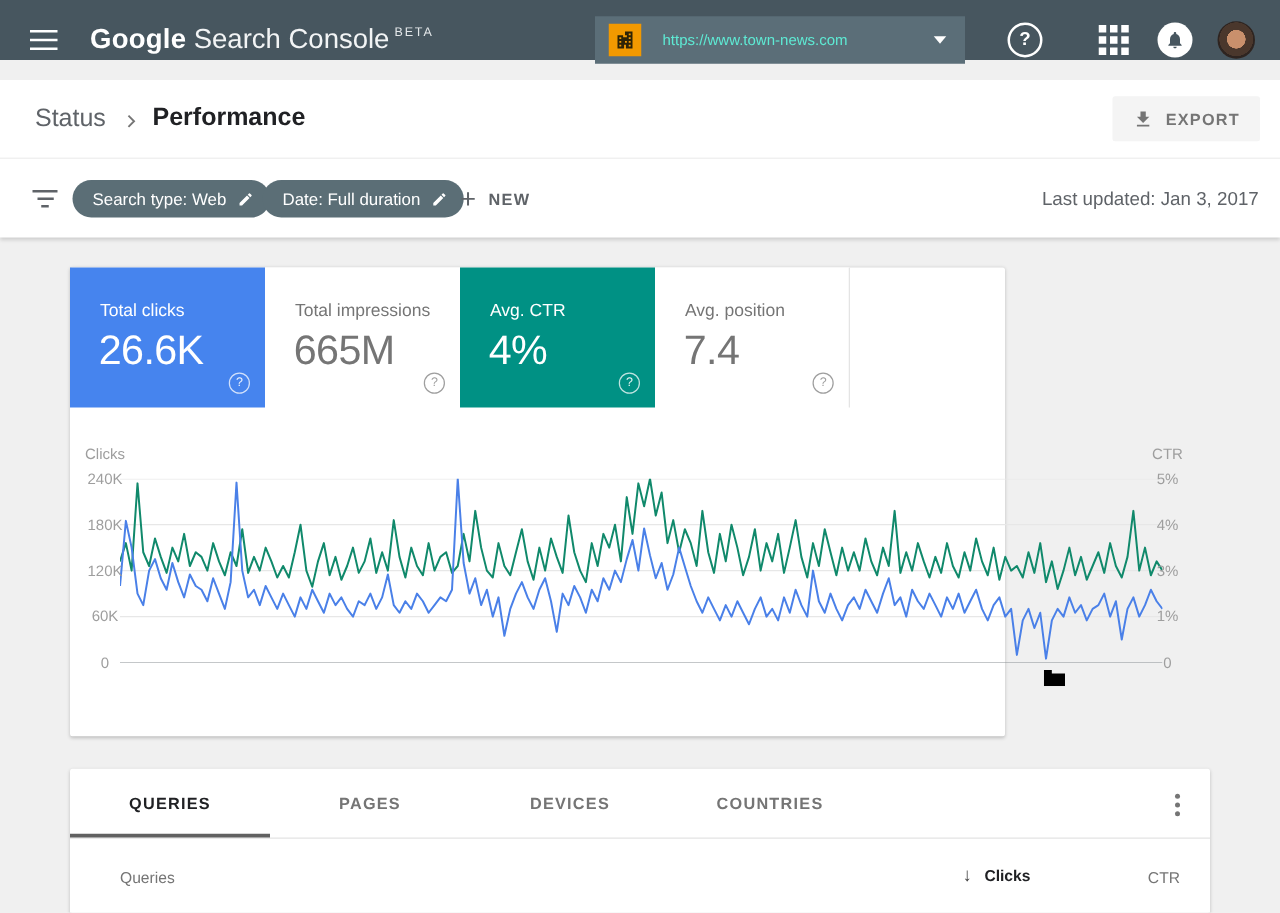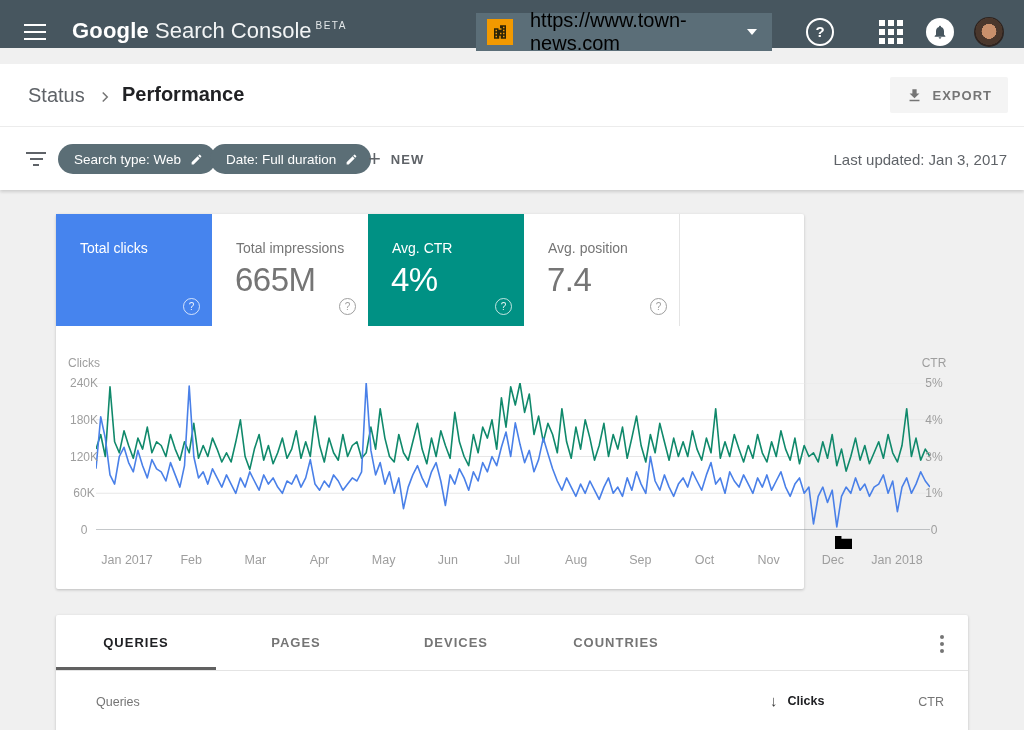--- a/index.html
+++ b/index.html
@@ -12,21 +12,21 @@
   
   .appbar { position:absolute; top:0; left:0; width:1024px; height:48px; background:#47565f; z-index:30; }
   .hamburger { position:absolute; left:24px; top:24px; width:22px; height:16px; cursor:pointer; }
   .hamburger div { height:2px; background:#fff; margin-bottom:5px; }
   .logo { position:absolute; left:72px; top:18px; color:#fff; font-size:22px; white-space:nowrap; }
   .logo .g { font-weight:bold; letter-spacing:0.2px; }
   .logo .p { font-weight:normal; color:#f2f4f5; margin-left:6px; }
   .logo .beta { font-size:10px; letter-spacing:1.5px; color:#e3e7e9; position:relative; top:-9px; margin-left:4px; }
   .property { position:absolute; left:476px; top:13px; width:296px; height:38px; background:#5b6e78; display:flex; align-items:center; cursor:pointer; }
   .prop-icon { width:26px; height:26px; background:#f29900; margin-left:11px; flex:0 0 auto; display:flex; align-items:center; justify-content:center; }
-  .prop-url { color:#000000; font-size:20px; margin-left:17px; flex:1; }
+  .prop-url { color:#5eead4; font-size:12px; margin-left:17px; flex:1; }
   .prop-caret { width:0; height:0; border-left:5px solid transparent; border-right:5px solid transparent; border-top:6px solid #fff; margin-right:15px; }
   .help-btn { position:absolute; left:806px; top:18px; width:28px; height:28px; border-radius:50%; border:2px solid #fff; color:#fff; font-size:15px; font-weight:bold; text-align:center; line-height:24px; cursor:pointer; }
   .grid-btn { position:absolute; left:879px; top:20px; width:24px; height:24px; display:grid; grid-template-columns:repeat(3,6px); grid-template-rows:repeat(3,6px); gap:3px; cursor:pointer; }
   .grid-btn div { background:#fff; }
   .bell-btn { position:absolute; left:926px; top:18px; width:28px; height:28px; border-radius:50%; background:#fff; display:flex; align-items:center; justify-content:center; cursor:pointer; }
   .avatar { position:absolute; left:974px; top:17px; width:30px; height:30px; border-radius:50%; cursor:pointer;
     background: radial-gradient(circle at 50% 48%, #c9906c 0 34%, #4a372c 35% 62%, #2e2420 63% 100%); }
   
   .crumbbar { position:absolute; top:64px; left:0; width:1024px; height:62px; background:#fff; z-index:20; }
   .crumb-parent { position:absolute; left:28px; top:20px; font-size:20px; color:#5f6368; cursor:pointer; }
@@ -163,20 +163,21 @@
     <span class="plus">+</span>
     <span class="lbl">NEW</span>
   </div>
   <div class="last-updated">Last updated: Jan 3, 2017</div>
 </div>
 
 <div class="chart-card">
   <div class="tiles">
     <div class="tile blue">
       <div class="t-label">Total clicks</div>
+      <div class="t-value">26.6K</div>
       <div class="t-help">?</div>
     </div>
     <div class="tile plain">
       <div class="t-label">Total impressions</div>
       <div class="t-value">665M</div>
       <div class="t-help">?</div>
     </div>
     <div class="tile teal">
       <div class="t-label">Avg. CTR</div>
       <div class="t-value">4%</div>
@@ -196,35 +197,20 @@
     <div class="yticks-right"></div>
     <svg class="plot" width="834" height="147" viewBox="0 0 834 147">
         <line x1="0" x2="834" y1="147" y2="147" stroke="#8a9094" stroke-width="1"></line>
         <line x1="0" x2="834" y1="110.25" y2="110.25" stroke="#e7e7e7" stroke-width="1"></line>
         <line x1="0" x2="834" y1="73.5" y2="73.5" stroke="#e7e7e7" stroke-width="1"></line>
         <line x1="0" x2="834" y1="36.75" y2="36.75" stroke="#e7e7e7" stroke-width="1"></line>
         <line x1="0" x2="834" y1="0" y2="0" stroke="#e7e7e7" stroke-width="1"></line>
         <polyline points="0.0,66.1 4.7,51.5 9.3,73.5 14.0,3.7 18.6,58.8 23.3,69.8 28.0,47.8 32.6,62.5 37.3,75.3 41.9,55.1 46.6,66.1 51.3,44.1 55.9,69.8 60.6,58.8 65.2,62.5 69.9,73.5 74.5,51.5 79.2,66.1 83.9,77.2 88.5,58.8 93.2,69.8 97.8,40.4 102.5,75.3 107.2,62.5 111.8,73.5 116.5,55.1 121.1,66.1 125.8,79.0 130.5,69.8 135.1,79.0 139.8,58.8 144.4,36.8 149.1,73.5 153.8,86.4 158.4,66.1 163.1,51.5 167.7,77.2 172.4,62.5 177.1,80.8 181.7,69.8 186.4,55.1 191.0,75.3 195.7,66.1 200.3,47.8 205.0,75.3 209.7,58.8 214.3,73.5 219.0,33.1 223.6,62.5 228.3,79.0 233.0,55.1 237.6,69.8 242.3,77.2 246.9,51.5 251.6,73.5 256.3,62.5 260.9,58.8 265.6,75.3 270.2,69.8 274.9,44.1 279.6,66.1 284.2,25.7 288.9,55.1 293.5,73.5 298.2,79.0 302.8,51.5 307.5,69.8 312.2,77.2 316.8,58.8 321.5,40.4 326.1,66.1 330.8,80.8 335.5,55.1 340.1,73.5 344.8,47.8 349.4,62.5 354.1,75.3 358.8,29.4 363.4,58.8 368.1,73.5 372.7,82.7 377.4,51.5 382.1,69.8 386.7,44.1 391.4,55.1 396.0,36.8 400.7,66.1 405.4,14.7 410.0,44.1 414.7,3.7 419.3,22.0 424.0,0.0 428.6,29.4 433.3,11.0 438.0,51.5 442.6,33.1 447.3,58.8 451.9,40.4 456.6,51.5 461.3,69.8 465.9,25.7 470.6,58.8 475.2,75.3 479.9,44.1 484.6,66.1 489.2,36.8 493.9,55.1 498.5,77.2 503.2,62.5 507.9,40.4 512.5,73.5 517.2,51.5 521.8,66.1 526.5,44.1 531.2,75.3 535.8,55.1 540.5,33.1 545.1,62.5 549.8,79.0 554.4,51.5 559.1,69.8 563.8,40.4 568.4,58.8 573.1,77.2 577.7,55.1 582.4,73.5 587.1,58.8 591.7,73.5 596.4,47.8 601.0,66.1 605.7,77.2 610.4,55.1 615.0,69.8 619.7,25.7 624.3,75.3 629.0,58.8 633.7,73.5 638.3,51.5 643.0,66.1 647.6,79.0 652.3,62.5 656.9,75.3 661.6,51.5 666.3,69.8 670.9,79.0 675.6,58.8 680.2,73.5 684.9,47.8 689.6,66.1 694.2,77.2 698.9,55.1 703.5,80.8 708.2,62.5 712.9,73.5 717.5,69.8 722.2,79.0 726.8,58.8 731.5,75.3 736.2,51.5 740.8,82.7 745.5,66.1 750.1,88.2 754.8,73.5 759.5,55.1 764.1,77.2 768.8,62.5 773.4,80.8 778.1,69.8 782.7,58.8 787.4,75.3 792.1,51.5 796.7,69.8 801.4,79.0 806.0,62.5 810.7,25.7 815.4,73.5 820.0,55.1 824.7,77.2 829.3,66.1 834.0,73.5" fill="none" stroke="#10896b" stroke-width="1.6" stroke-linejoin="round"></polyline>
         <polyline points="0.0,85.8 4.7,33.7 9.3,55.1 14.0,91.9 18.6,101.1 23.3,73.5 28.0,64.3 32.6,79.6 37.3,88.8 41.9,67.4 46.6,82.7 51.3,94.9 55.9,76.6 60.6,85.8 65.2,88.8 69.9,98.0 74.5,79.6 79.2,91.9 83.9,104.1 88.5,82.7 93.2,3.1 97.8,73.5 102.5,94.9 107.2,88.8 111.8,101.1 116.5,85.8 121.1,94.9 125.8,104.1 130.5,91.9 135.1,101.1 139.8,110.3 144.4,94.9 149.1,104.1 153.8,88.8 158.4,98.0 163.1,107.2 167.7,91.9 172.4,101.1 177.1,94.9 181.7,104.1 186.4,110.3 191.0,98.0 195.7,101.1 200.3,91.9 205.0,104.1 209.7,94.9 214.3,76.6 219.0,101.1 223.6,107.2 228.3,98.0 233.0,104.1 237.6,91.9 242.3,98.0 246.9,107.2 251.6,101.1 256.3,94.9 260.9,98.0 265.6,88.8 270.2,0.0 274.9,67.4 279.6,91.9 284.2,79.6 288.9,101.1 293.5,88.8 298.2,110.3 302.8,94.9 307.5,125.6 312.2,104.1 316.8,91.9 321.5,82.7 326.1,94.9 330.8,104.1 335.5,88.8 340.1,79.6 344.8,98.0 349.4,122.5 354.1,91.9 358.8,101.1 363.4,85.8 368.1,94.9 372.7,107.2 377.4,88.8 382.1,98.0 386.7,79.6 391.4,88.8 396.0,73.5 400.7,82.7 405.4,64.3 410.0,49.0 414.7,73.5 419.3,39.8 424.0,61.3 428.6,79.6 433.3,67.4 438.0,88.8 442.6,76.6 447.3,55.1 451.9,70.4 456.6,85.8 461.3,98.0 465.9,107.2 470.6,94.9 475.2,104.1 479.9,113.3 484.6,101.1 489.2,110.3 493.9,98.0 498.5,107.2 503.2,116.4 507.9,104.1 512.5,94.9 517.2,110.3 521.8,104.1 526.5,113.3 531.2,94.9 535.8,107.2 540.5,88.8 545.1,101.1 549.8,110.3 554.4,73.5 559.1,98.0 563.8,107.2 568.4,91.9 573.1,104.1 577.7,113.3 582.4,101.1 587.1,94.9 591.7,104.1 596.4,88.8 601.0,98.0 605.7,107.2 610.4,91.9 615.0,79.6 619.7,101.1 624.3,94.9 629.0,110.3 633.7,88.8 638.3,98.0 643.0,104.1 647.6,91.9 652.3,101.1 656.9,110.3 661.6,94.9 666.3,104.1 670.9,91.9 675.6,107.2 680.2,98.0 684.9,88.8 689.6,104.1 694.2,113.3 698.9,101.1 703.5,94.9 708.2,110.3 712.9,104.1 717.5,140.9 722.2,113.3 726.8,104.1 731.5,119.4 736.2,107.2 740.8,143.9 745.5,113.3 750.1,104.1 754.8,110.3 759.5,94.9 764.1,107.2 768.8,101.1 773.4,113.3 778.1,104.1 782.7,101.1 787.4,91.9 792.1,110.3 796.7,98.0 801.4,128.6 806.0,104.1 810.7,94.9 815.4,110.3 820.0,101.1 824.7,88.8 829.3,98.0 834.0,104.1" fill="none" stroke="#4a80e8" stroke-width="1.6" stroke-linejoin="round"></polyline>
       </svg>
-    <div class="xticks">
-        <div class="xtick" style="left: 31px;">Jan 2017</div>
-        <div class="xtick" style="left: 95.17px;">Feb</div>
-        <div class="xtick" style="left: 159.34px;">Mar</div>
-        <div class="xtick" style="left: 223.51px;">Apr</div>
-        <div class="xtick" style="left: 287.68px;">May</div>
-        <div class="xtick" style="left: 351.85px;">Jun</div>
-        <div class="xtick" style="left: 416.02px;">Jul</div>
-        <div class="xtick" style="left: 480.19px;">Aug</div>
-        <div class="xtick" style="left: 544.36px;">Sep</div>
-        <div class="xtick" style="left: 608.53px;">Oct</div>
-        <div class="xtick" style="left: 672.7px;">Nov</div>
-        <div class="xtick" style="left: 736.87px;">Dec</div>
-        <div class="xtick" style="left: 801.04px;">Jan 2018</div>
-      </div>
   <div class="ytick l" style="top: 22px;">240K</div>
       <div class="ytick l" style="top: 58.75px;">180K</div>
       <div class="ytick l" style="top: 95.5px;">120K</div>
       <div class="ytick l" style="top: 132.25px;">60K</div>
       <div class="ytick l" style="top: 169px;">0</div>
       <div class="ytick r" style="top: 22px;">5%</div>
       <div class="ytick r" style="top: 58.75px;">4%</div>
       <div class="ytick r" style="top: 95.5px;">3%</div>
       <div class="ytick r" style="top: 132.25px;">1%</div>
       <div class="ytick r" style="top: 169px;">0</div>

